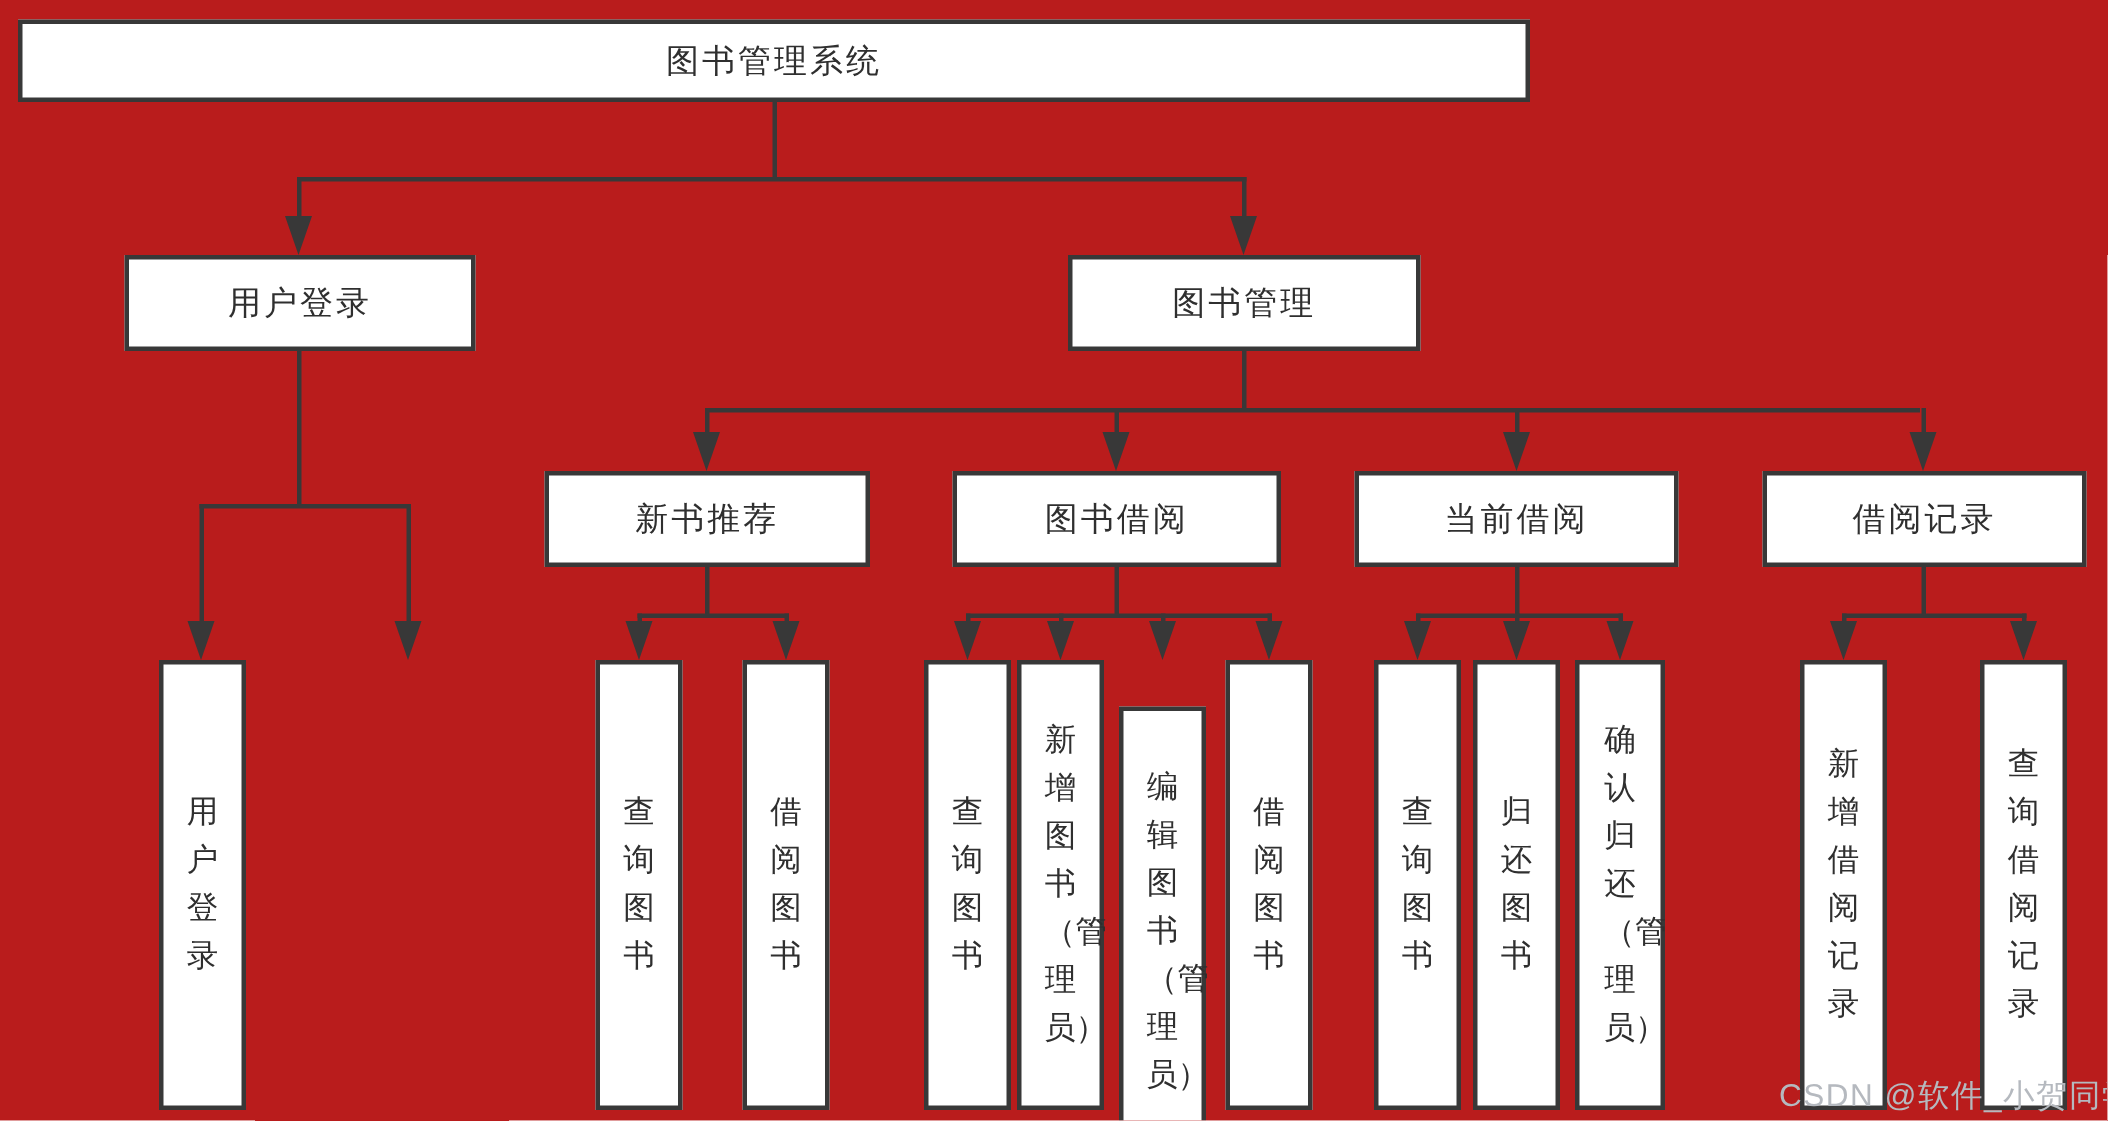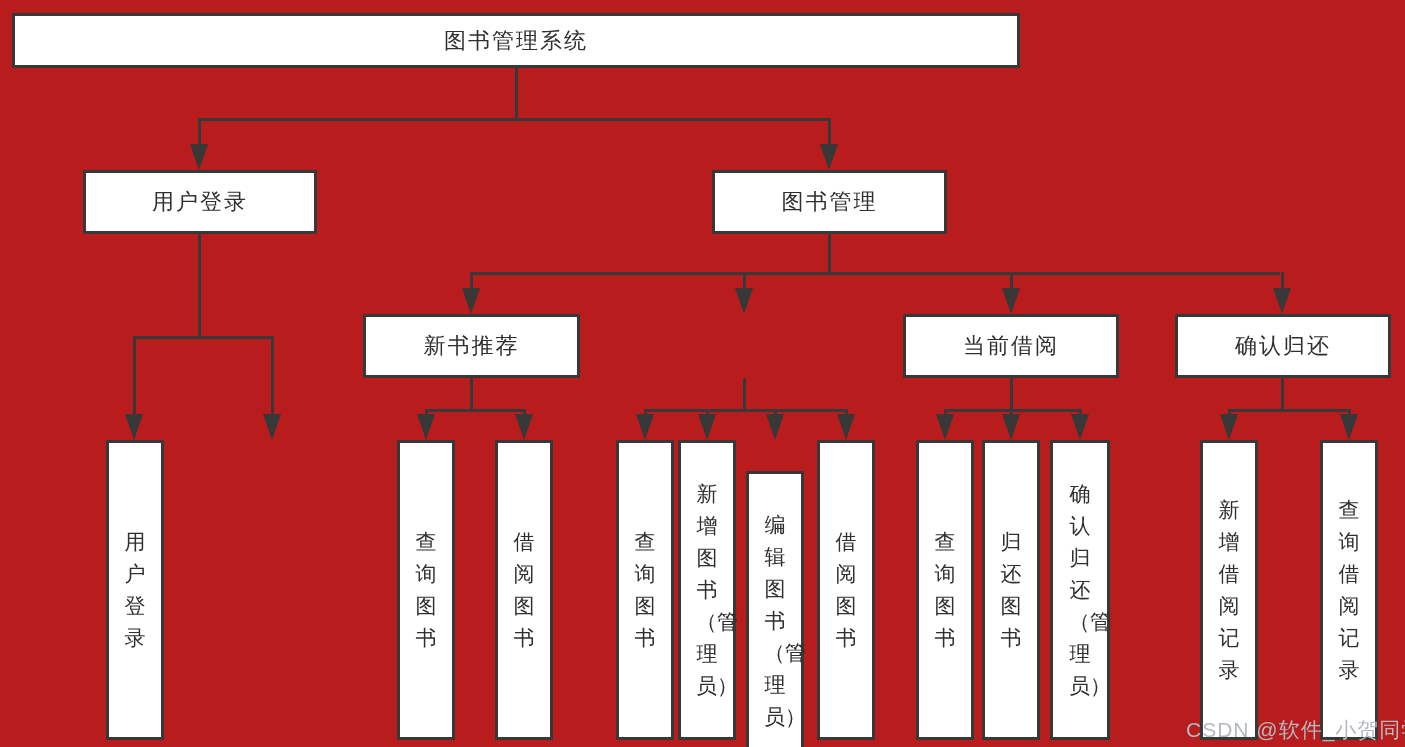--- a/index.html
+++ b/index.html
@@ -45,25 +45,28 @@
   <div class="hbox" style="left:83px;top:170px;width:234px;height:64px;">
     <span>用户登录</span>
   </div>
   <div class="hbox" style="left:712px;top:170px;width:235px;height:64px;">
     <span>图书管理</span>
   </div>
 
   <div class="hbox" style="left:363px;top:314px;width:217px;height:64px;">
     <span>新书推荐</span>
   </div>
+  <div class="hbox" style="left:635px;top:314px;width:219px;height:64px;">
+    <span>图书借阅</span>
+  </div>
   <div class="hbox" style="left:903px;top:314px;width:216px;height:64px;">
     <span>当前借阅</span>
   </div>
   <div class="hbox" style="left:1175px;top:314px;width:216px;height:64px;">
-    <span>确认归还</span>
+    <span>借阅记录</span>
   </div>
 
   <div class="vbox" style="left:106px;">
     <div class="vtext">用户登录</div>
   </div>
 
   <div class="vbox" style="left:397px;">
     <div class="vtext">查询图书</div>
   </div>
   <div class="vbox" style="left:495px;">

